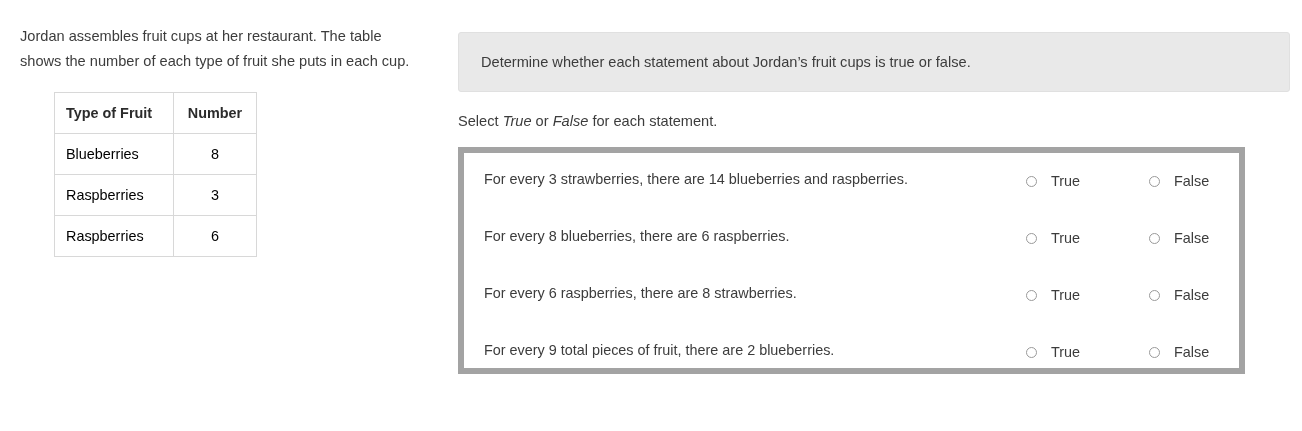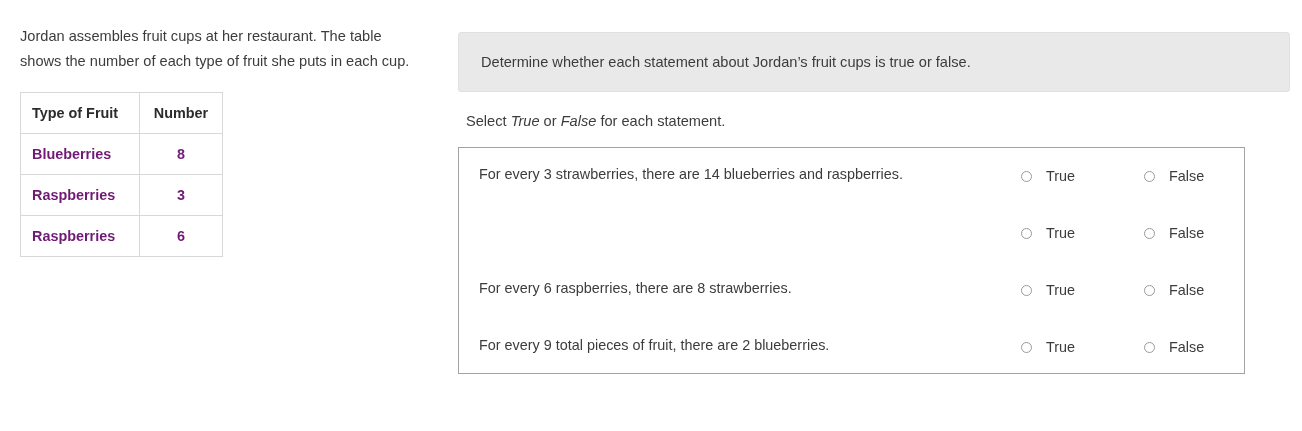--- a/index.html
+++ b/index.html
@@ -36,29 +36,30 @@
     color: #2e2e2e;
     width: 202px;
     text-align: center;
     letter-spacing: .1px;
   }
   #fruit-table {
     margin-top: 18px;
     border-collapse: collapse;
     width: 202px;
     table-layout: fixed;
+    margin-left: 34px;
   }
   #fruit-table th,
   #fruit-table td {
     border: 1px solid #d8d8d8;
     height: 41px;
     padding: 0 11px;
     font-size: 14.4px;
-    font-weight: bold;
-    color: #701a75;
+    font-weight: normal;
+    color: #000000;
     box-sizing: border-box;
   }
   #fruit-table th {
     font-weight: bold;
     color: #2b2b2b;
   }
   #fruit-table th.col-type,
   #fruit-table td.col-type { width: 119px; text-align: left; }
   #fruit-table th.col-num,
   #fruit-table td.col-num  { width: 83px;  text-align: center; }
@@ -87,35 +88,35 @@
   #directions-text {
     position: absolute;
     left: 22px;
     top: 21px;
     font-size: 14.6px;
     color: #3c3c3c;
     white-space: nowrap;
   }
   #select-instruction {
     position: absolute;
-    left: 8px;
+    left: 0;
     top: 113px;
     font-size: 14.6px;
     color: #3c3c3c;
     white-space: nowrap;
   }
   #select-instruction i { font-style: italic; }
 
   #statements-card {
     position: absolute;
     left: 0;
     top: 147px;
     width: 787px;
     height: 227px;
-    border: 1px solid #a3a3a3;
+    border: 6px solid #a3a3a3;
     background: #ffffff;
     box-sizing: border-box;
   }
   .statement-row {
     position: absolute;
     left: 0;
     width: 785px;
     height: 28px;
   }
   .statement-row.r0 { top: 14px; }
@@ -206,20 +207,21 @@
         <span class="radio-circle"></span>
         <span class="choice-label">True</span>
       </div>
       <div class="choice false-choice">
         <span class="radio-circle"></span>
         <span class="choice-label">False</span>
       </div>
     </div>
 
     <div class="statement-row r1">
+      <div class="statement-text">For every 8 blueberries, there are 6 raspberries.</div>
       <div class="choice true-choice">
         <span class="radio-circle"></span>
         <span class="choice-label">True</span>
       </div>
       <div class="choice false-choice">
         <span class="radio-circle"></span>
         <span class="choice-label">False</span>
       </div>
     </div>
 

